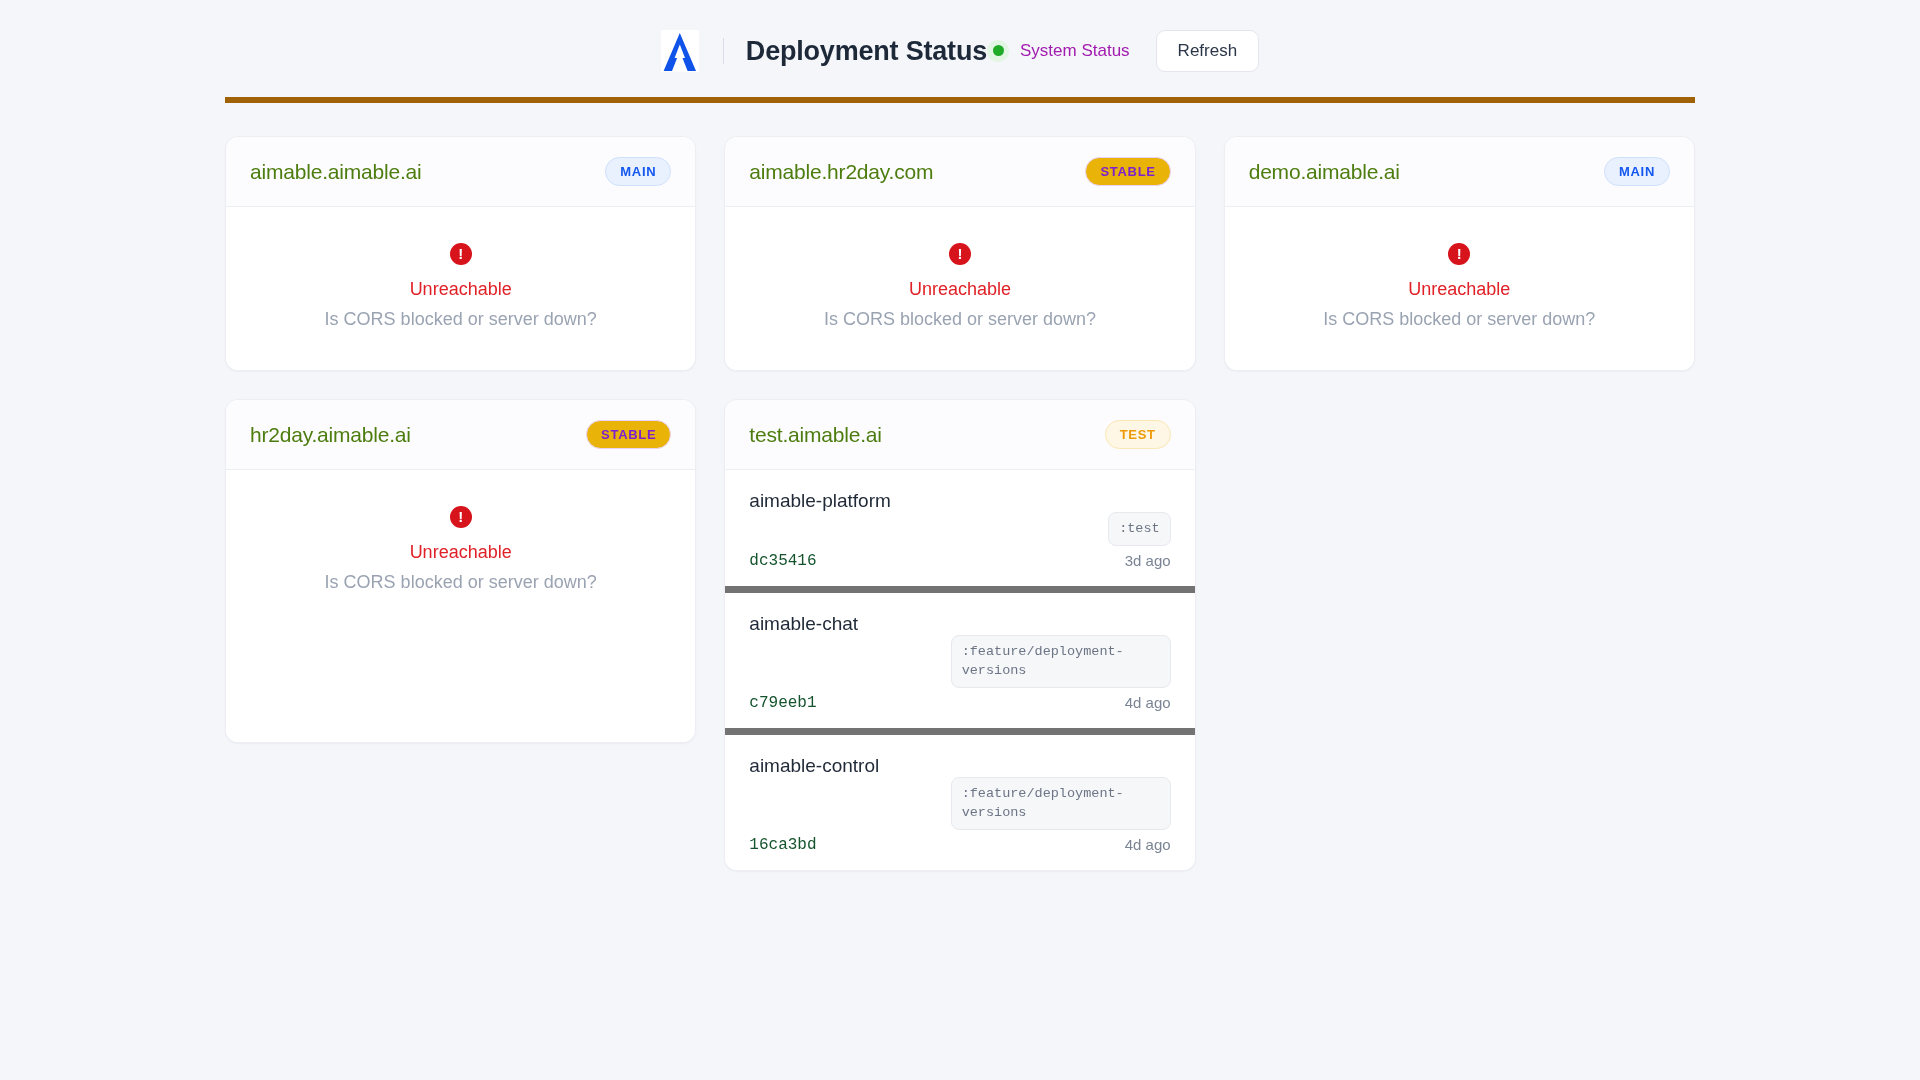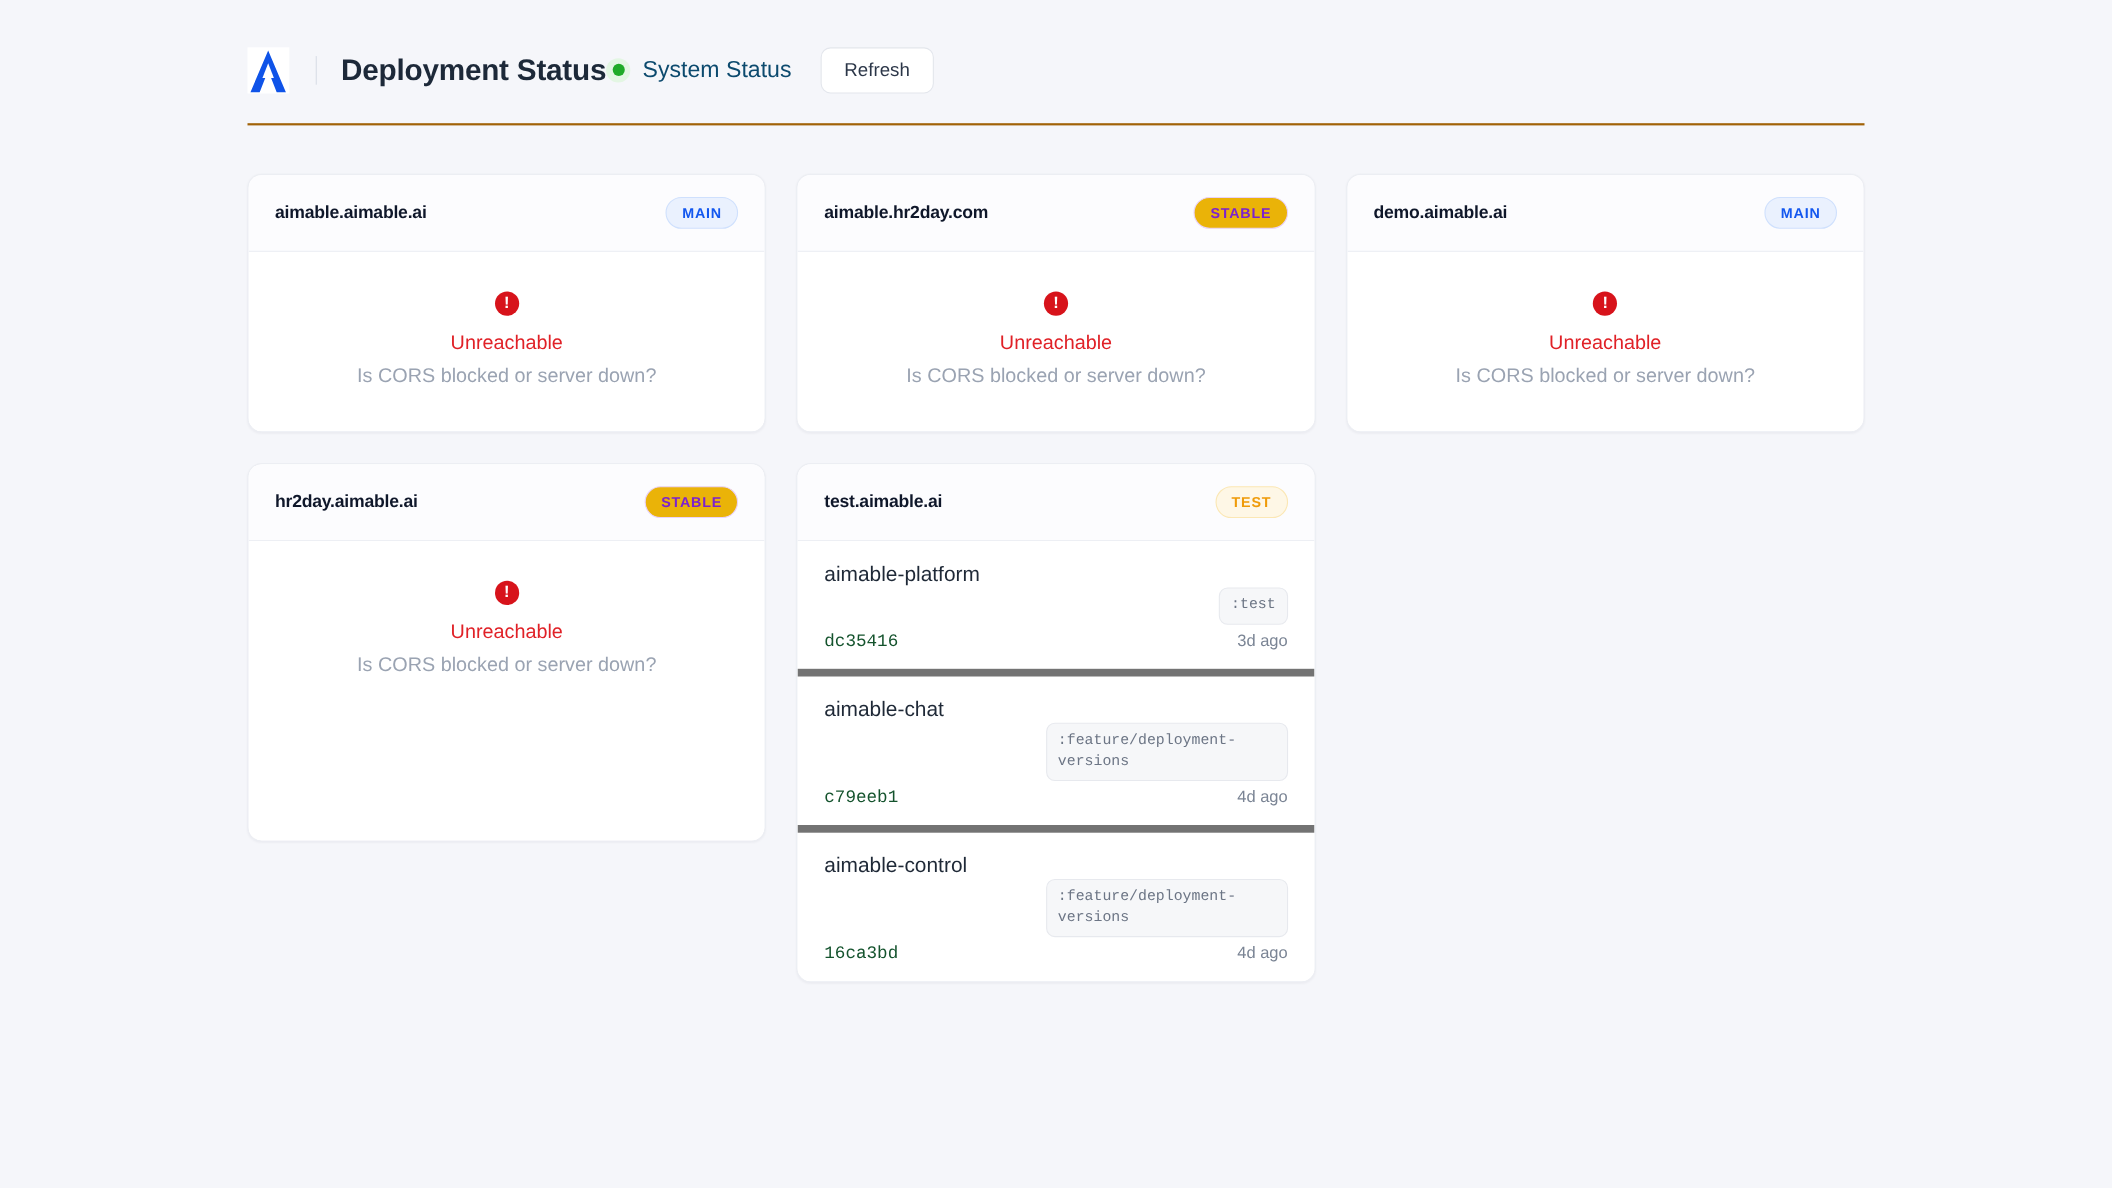--- a/index.html
+++ b/index.html
@@ -17,27 +17,27 @@
     width: 1920px;
     height: 1080px;
     background: #f5f6fa;
     position: relative;
     overflow: hidden;
   }
 
   
   .header {
     width: 1470px;
-    margin: 16px auto;
+    margin: 5px auto;
     padding: 0 0 0 0;
     height: 98px;
     display: flex;
     align-items: center;
-    justify-content: flex-start;
-    border-bottom: 2px solid #a16207;
+    justify-content: center;
+    border-bottom: 6px solid #a16207;
   }
 
   .header-left {
     display: flex;
     align-items: center;
     gap: 0;
     padding-left: 0;
   }
 
   .logo-box {
@@ -88,22 +88,22 @@
     justify-content: center;
     flex: none;
   }
   .sys-dot {
     width: 11px;
     height: 11px;
     border-radius: 50%;
     background: #1faa28;
   }
   .sys-label {
-    font-size: 21px;
-    color: #0c4a6e;
+    font-size: 17px;
+    color: #a21caf;
     white-space: nowrap;
   }
 
   .refresh-btn {
     font-family: Liberation Sans, sans-serif;
     font-size: 17px;
     color: #2b3648;
     background: #ffffff;
     border: 1px solid #e3e6ec;
     border-radius: 9px;
@@ -141,23 +141,23 @@
     border-bottom: 1px solid #eceef3;
     padding: 20px 24px;
     height: 70px;
     display: flex;
     align-items: center;
     justify-content: space-between;
     gap: 12px;
   }
 
   .card-title {
-    font-size: 16px;
-    font-weight: 700;
-    color: #0f172a;
+    font-size: 21px;
+    font-weight: 400;
+    color: #4d7c0f;
     letter-spacing: -0.2px;
     white-space: nowrap;
     overflow: hidden;
     text-overflow: ellipsis;
   }
 
   .badge {
     font-size: 13px;
     font-weight: 700;
     letter-spacing: 0.7px;

